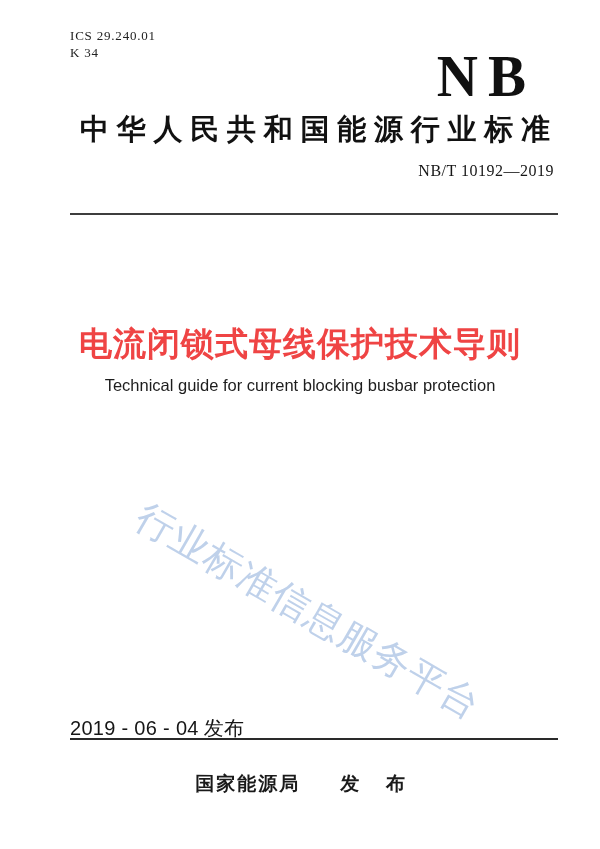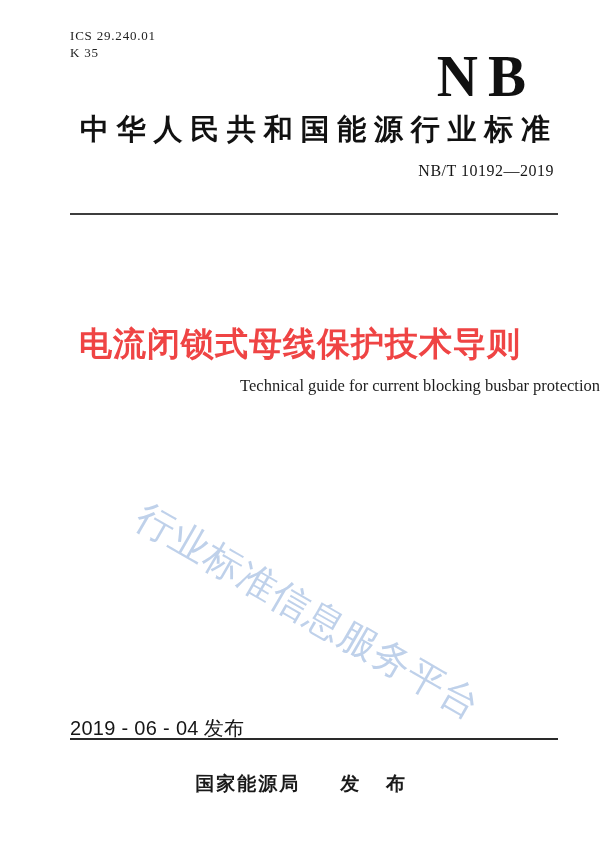--- a/index.html
+++ b/index.html
@@ -87,23 +87,23 @@
     font-size: 33px;
     font-weight: 700;
     letter-spacing: 1px;
     color: #ef4444;
   }
   .doc-title-en {
     position: absolute;
     left: 0;
     top: 376px;
     width: 600px;
-    text-align: right;
+    text-align: center;
     font-size: 16.5px;
-    font-family: Liberation Serif, serif;
+    font-family: Liberation Sans, sans-serif;
     color: #1d1d1d;
   }
   
   .watermark {
     position: absolute;
     left: 152px;
     top: 492px;
     font-size: 38px;
     letter-spacing: 1px;
     white-space: nowrap;
@@ -145,21 +145,21 @@
     margin-right: -11px;
   }
 </style>
 </head>
 <body>
 
 <div class="page">
 
   <div class="ics-block">
     <div>ICS 29.240.01</div>
-    <div>K 35</div>
+    <div>K 34</div>
   </div>
 
   <div class="nb-logo">NB</div>
 
   <div class="standard-name">中华人民共和国能源行业标准</div>
 
   <div class="standard-number">NB/T 10192—2019</div>
 
   <div class="rule rule-top"></div>
 

